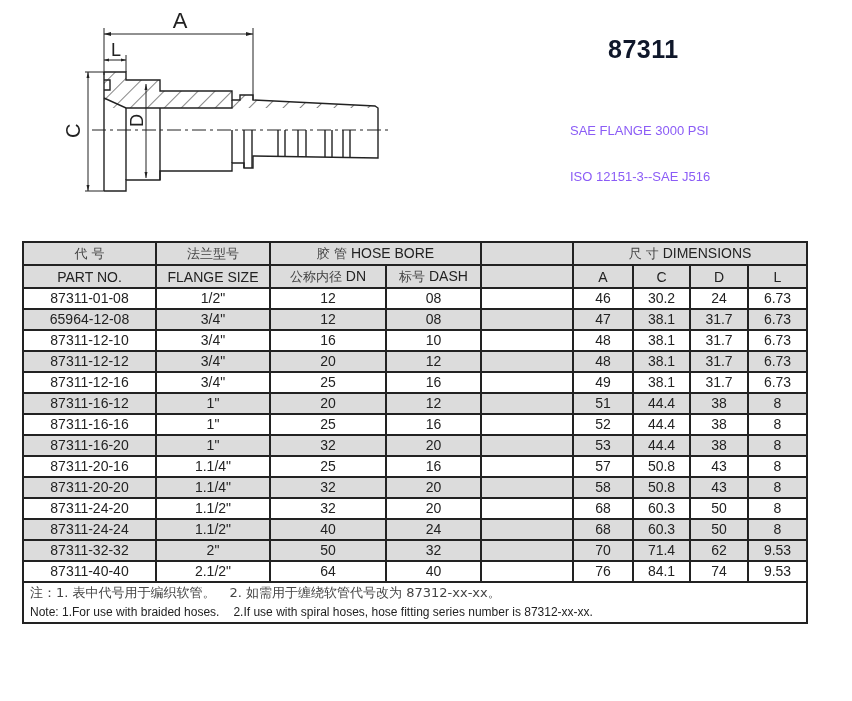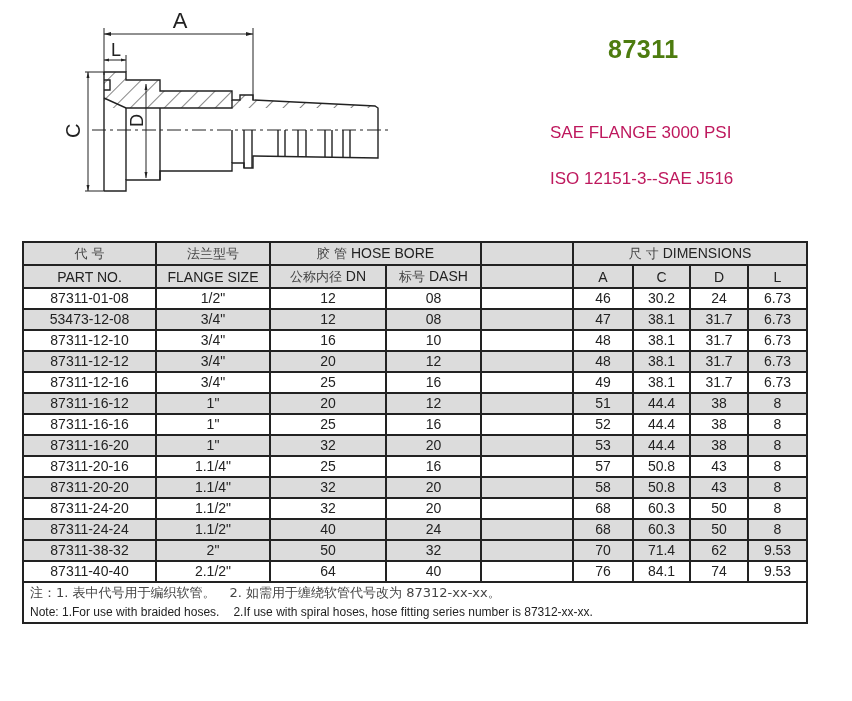--- a/index.html
+++ b/index.html
@@ -1,21 +1,21 @@
 <!DOCTYPE html>
 <html><head>
 <meta charset="utf-8">
 <style>
   html, body { margin: 0; padding: 0; background: #ffffff; }
   body { width: 852px; height: 701px; position: relative; overflow: hidden;
          font-family: "Liberation Sans", "DejaVu Sans", sans-serif; color: #222; }
   .drawing { position: absolute; left: 0; top: 0; width: 420px; height: 220px; }
   .part-title { position: absolute; left: 608px; top: 35px; font-size: 25px; font-weight: bold;
-                color: #4d7c0f; font-family: "Liberation Sans", sans-serif; letter-spacing: 0.5px; }
-  .spec { position: absolute; left: 550px; font-size: 17px; color: #be185d;
+                color: #0f172a; font-family: "Liberation Sans", sans-serif; letter-spacing: 0.5px; }
+  .spec { position: absolute; left: 570px; font-size: 13px; color: #8b5cf6;
           font-family: "Liberation Sans", sans-serif; }
   .spec1 { top: 123px; }
   .spec2 { top: 148px; margin-top: 21px; }
 
   table.spec-table { position: absolute; left: 22px; top: 241px; width: 680px;
       border-collapse: collapse; border: 2px solid #222; table-layout: fixed; }
   table.spec-table td, table.spec-table th {
       border: 2px solid #222; padding: 0; text-align: center; font-weight: normal;
       font-size: 14px; height: 19px; line-height: 19px; color: #222;
       font-family: "Liberation Sans", sans-serif; white-space: nowrap; overflow: hidden; }
@@ -132,21 +132,21 @@
         <td>1/2"</td>
         <td>12</td>
         <td>08</td>
         <td></td>
         <td>46</td>
         <td>30.2</td>
         <td>24</td>
         <td>6.73</td>
       </tr>
       <tr class="shaded">
-        <td>53473-12-08</td>
+        <td>65964-12-08</td>
         <td>3/4"</td>
         <td>12</td>
         <td>08</td>
         <td></td>
         <td>47</td>
         <td>38.1</td>
         <td>31.7</td>
         <td>6.73</td>
       </tr>
       <tr class="plain">
@@ -253,21 +253,21 @@
         <td>1.1/2"</td>
         <td>40</td>
         <td>24</td>
         <td></td>
         <td>68</td>
         <td>60.3</td>
         <td>50</td>
         <td>8</td>
       </tr>
       <tr class="shaded">
-        <td>87311-38-32</td>
+        <td>87311-32-32</td>
         <td>2"</td>
         <td>50</td>
         <td>32</td>
         <td></td>
         <td>70</td>
         <td>71.4</td>
         <td>62</td>
         <td>9.53</td>
       </tr>
       <tr class="plain">

